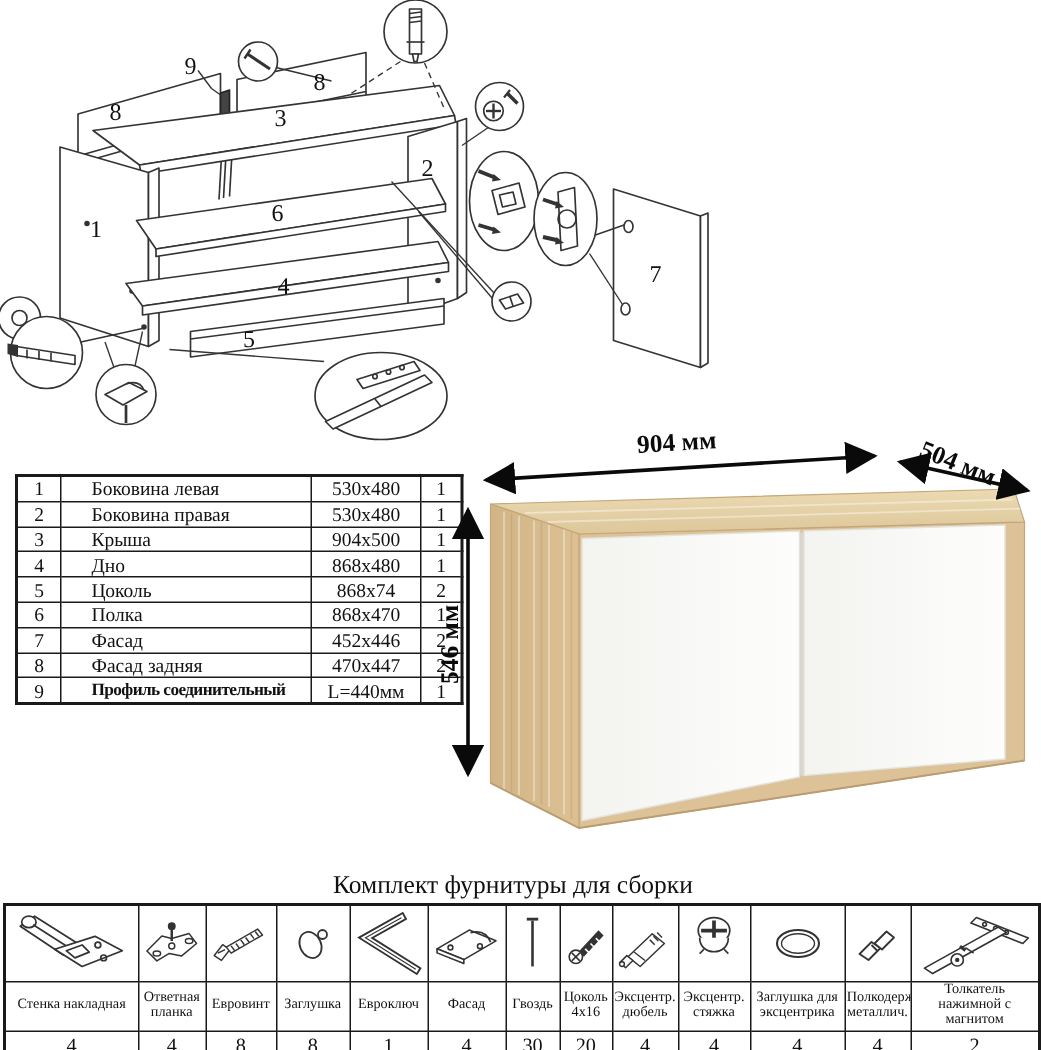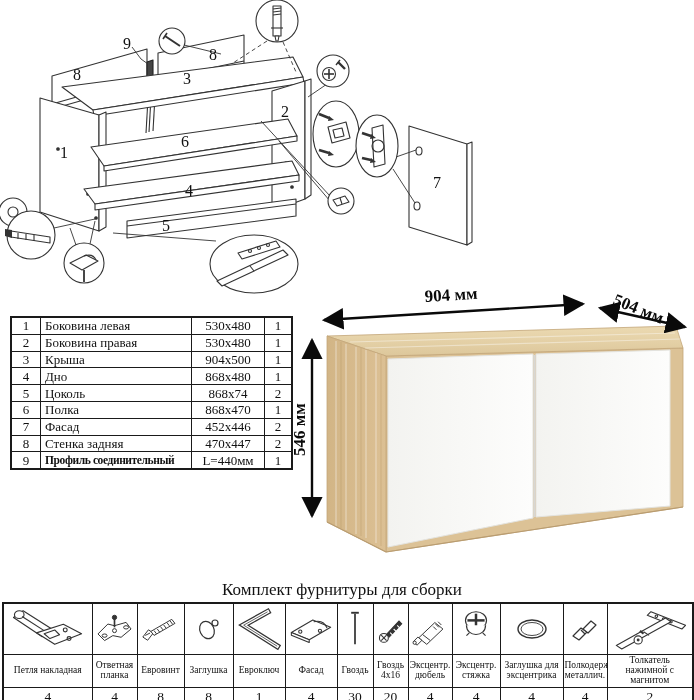--- a/index.html
+++ b/index.html
@@ -19,21 +19,21 @@
     position:absolute;left:10px;top:316px;width:268px;
     border-collapse:collapse;table-layout:fixed;
     font-size:13px;line-height:1;
   }
   #parts-table td{
     border:1px solid #1a1a1a;height:15.8px;padding:0 2px;
     overflow:hidden;white-space:nowrap;
   }
   #parts-table{border:2px solid #1a1a1a;}
   #parts-table td.c-num{width:24px;text-align:center;}
-  #parts-table td.c-name{width:144px;text-align:left;padding-left:4px;}
+  #parts-table td.c-name{width:144px;text-align:left;padding-left:20px;}
   #parts-table td.c-size{width:68px;text-align:center;margin-top:48px;}
   #parts-table td.c-qty{width:22px;text-align:center;}
   #parts-table tr.small-name td.c-name{font-size:11.5px;letter-spacing:-0.4px;font-weight:bold;}
 
   
   #cabinet{position:absolute;left:290px;top:278px;}
 
   
   #hw-title{
     position:absolute;left:0;top:580px;width:684px;text-align:center;
@@ -265,21 +265,21 @@
       <td class="c-qty">1</td>
     </tr>
     <tr>
       <td class="c-num">7</td>
       <td class="c-name">Фасад</td>
       <td class="c-size">452x446</td>
       <td class="c-qty">2</td>
     </tr>
     <tr>
       <td class="c-num">8</td>
-      <td class="c-name">Стенка задняя</td>
+      <td class="c-name">Фасад задняя</td>
       <td class="c-size">470x447</td>
       <td class="c-qty">2</td>
     </tr>
     <tr class="small-name">
       <td class="c-num">9</td>
       <td class="c-name">Профиль соединительный</td>
       <td class="c-size">L=440мм</td>
       <td class="c-qty">1</td>
     </tr>
   </tbody>
@@ -483,28 +483,28 @@
             <circle cx="68" cy="16" r="1.4"></circle>
         <polygon points="8,42 62,12 68,16 14,46" fill="#fff"></polygon>
         <line x1="38" y1="27" x2="44" y2="31"></line>
         <line x1="34" y1="26" x2="38" y2="29" stroke-width="2.4"></line>
         <circle cx="32" cy="36" r="4.5" fill="#fff"></circle>
             <circle cx="32" cy="36" r="1" fill="#333"></circle>
       </svg>
     </td>
   </tr>
   <tr class="names">
-    <td>Петля накладная</td>
+    <td>Стенка накладная</td>
     <td>Ответная планка</td>
     <td>Евровинт</td>
     <td>Заглушка</td>
     <td>Евроключ</td>
     <td>Фасад</td>
     <td>Гвоздь</td>
-    <td>Гвоздь 4x16</td>
+    <td>Цоколь 4x16</td>
     <td>Эксцентр. дюбель</td>
     <td>Эксцентр. стяжка</td>
     <td>Заглушка для эксцентрика</td>
     <td>Полкодерж. металлич.</td>
     <td>Толкатель нажимной с магнитом</td>
   </tr>
   <tr class="qtys">
     <td>4</td>
     <td>4</td>
     <td>8</td>

